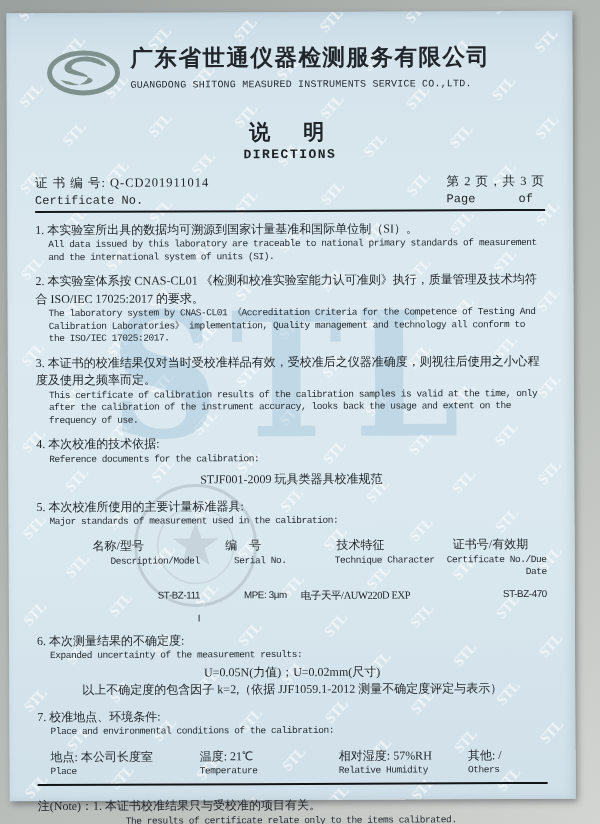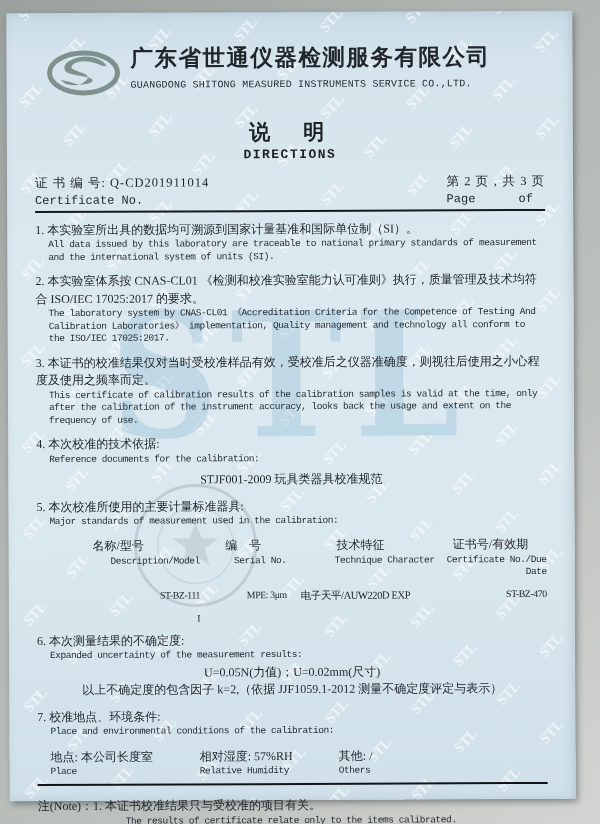--- a/index.html
+++ b/index.html
@@ -42,21 +42,21 @@
   .rule{border-bottom:2px solid #14181c;margin-top:3px;}
   .rule-thick{border-bottom:2.5px solid #101418;margin-top:6px;}
   .sec{margin-top:9px;}
   .sec .en{margin-left:13px;}
   .center-line{text-align:center;}
   .std-table{display:grid;grid-template-columns:32% 17% 29% 22%;margin-top:10px;}
   .std-table .hc{text-align:center;}
   .hc .cn{font-size:12px;}
   .hc .en{margin-left:0;}
   .hc .en,.std-table .cell{text-align:right;}
-  .cell{font-family:Liberation Serif, serif;font-size:9.8px;letter-spacing:-0.4px;
+  .cell{font-family:Liberation Sans, sans-serif;font-size:9.8px;letter-spacing:-0.4px;
       margin-top:9px;color:#21272c;white-space:nowrap;}
   .cell.c-desc{text-align:left;padding-left:14px;font-family:"Liberation Serif", serif;font-size:10.5px;}
   .env-grid{display:grid;grid-template-columns:30% 28% 26% 16%;margin:10px 0 0 13px;}
   .env-grid .cn{font-size:12px;white-space:nowrap;}
   .env-grid .en{margin-left:0;}
   .note{margin-top:12px;}
   .note-line1{display:flex;}
   .note-indent-en{margin-left:88px;}
   .note-cn2{margin-left:57px;}
   .uncert{margin-top:2px;}
@@ -174,20 +174,24 @@
     <div class="sec">
       <div class="cn">7. 校准地点、环境条件:</div>
       <div class="en">Place and environmental conditions of the calibration:</div>
 
       <div class="env-grid">
         <div>
           <div class="cn">地点: 本公司长度室</div>
           <div class="en">Place</div>
         </div>
         <div>
+          <div class="cn">温度: 21℃</div>
+          <div class="en">Temperature</div>
+        </div>
+        <div>
           <div class="cn">相对湿度: 57%RH</div>
           <div class="en">Relative Humidity</div>
         </div>
         <div>
           <div class="cn">其他: /</div>
           <div class="en">Others</div>
         </div>
       </div>
       <div class="rule-thick"></div>
     </div>

